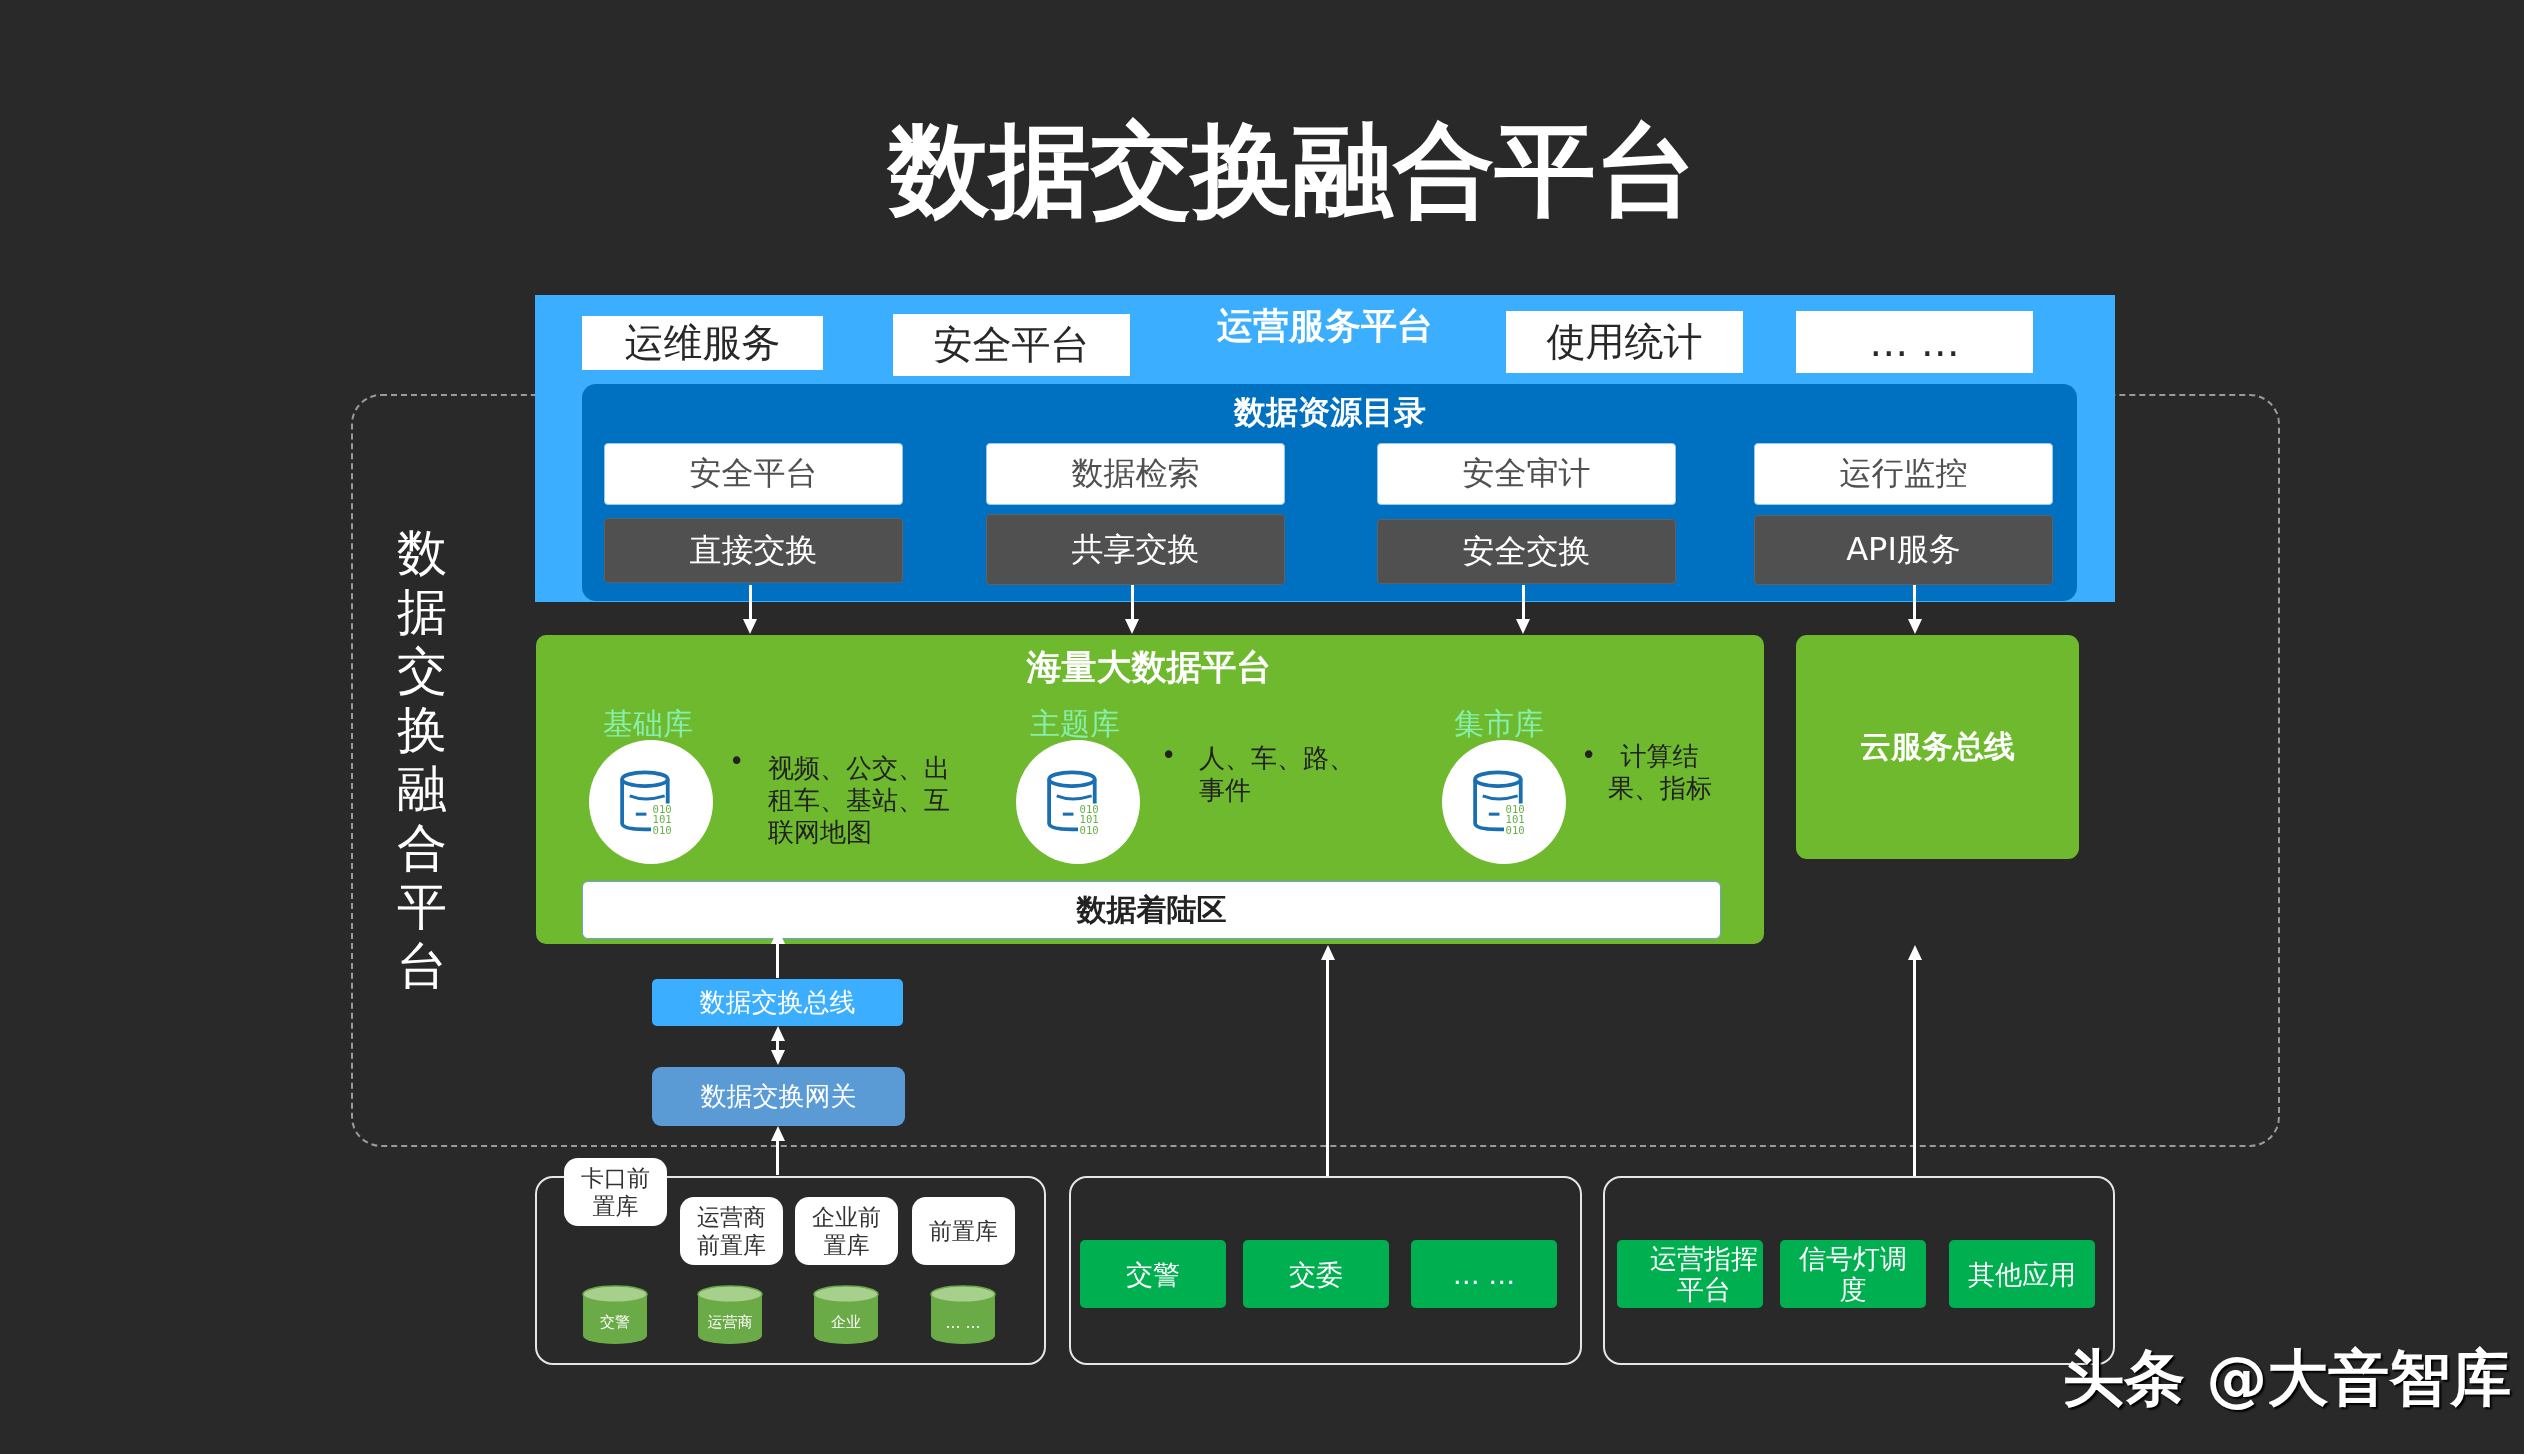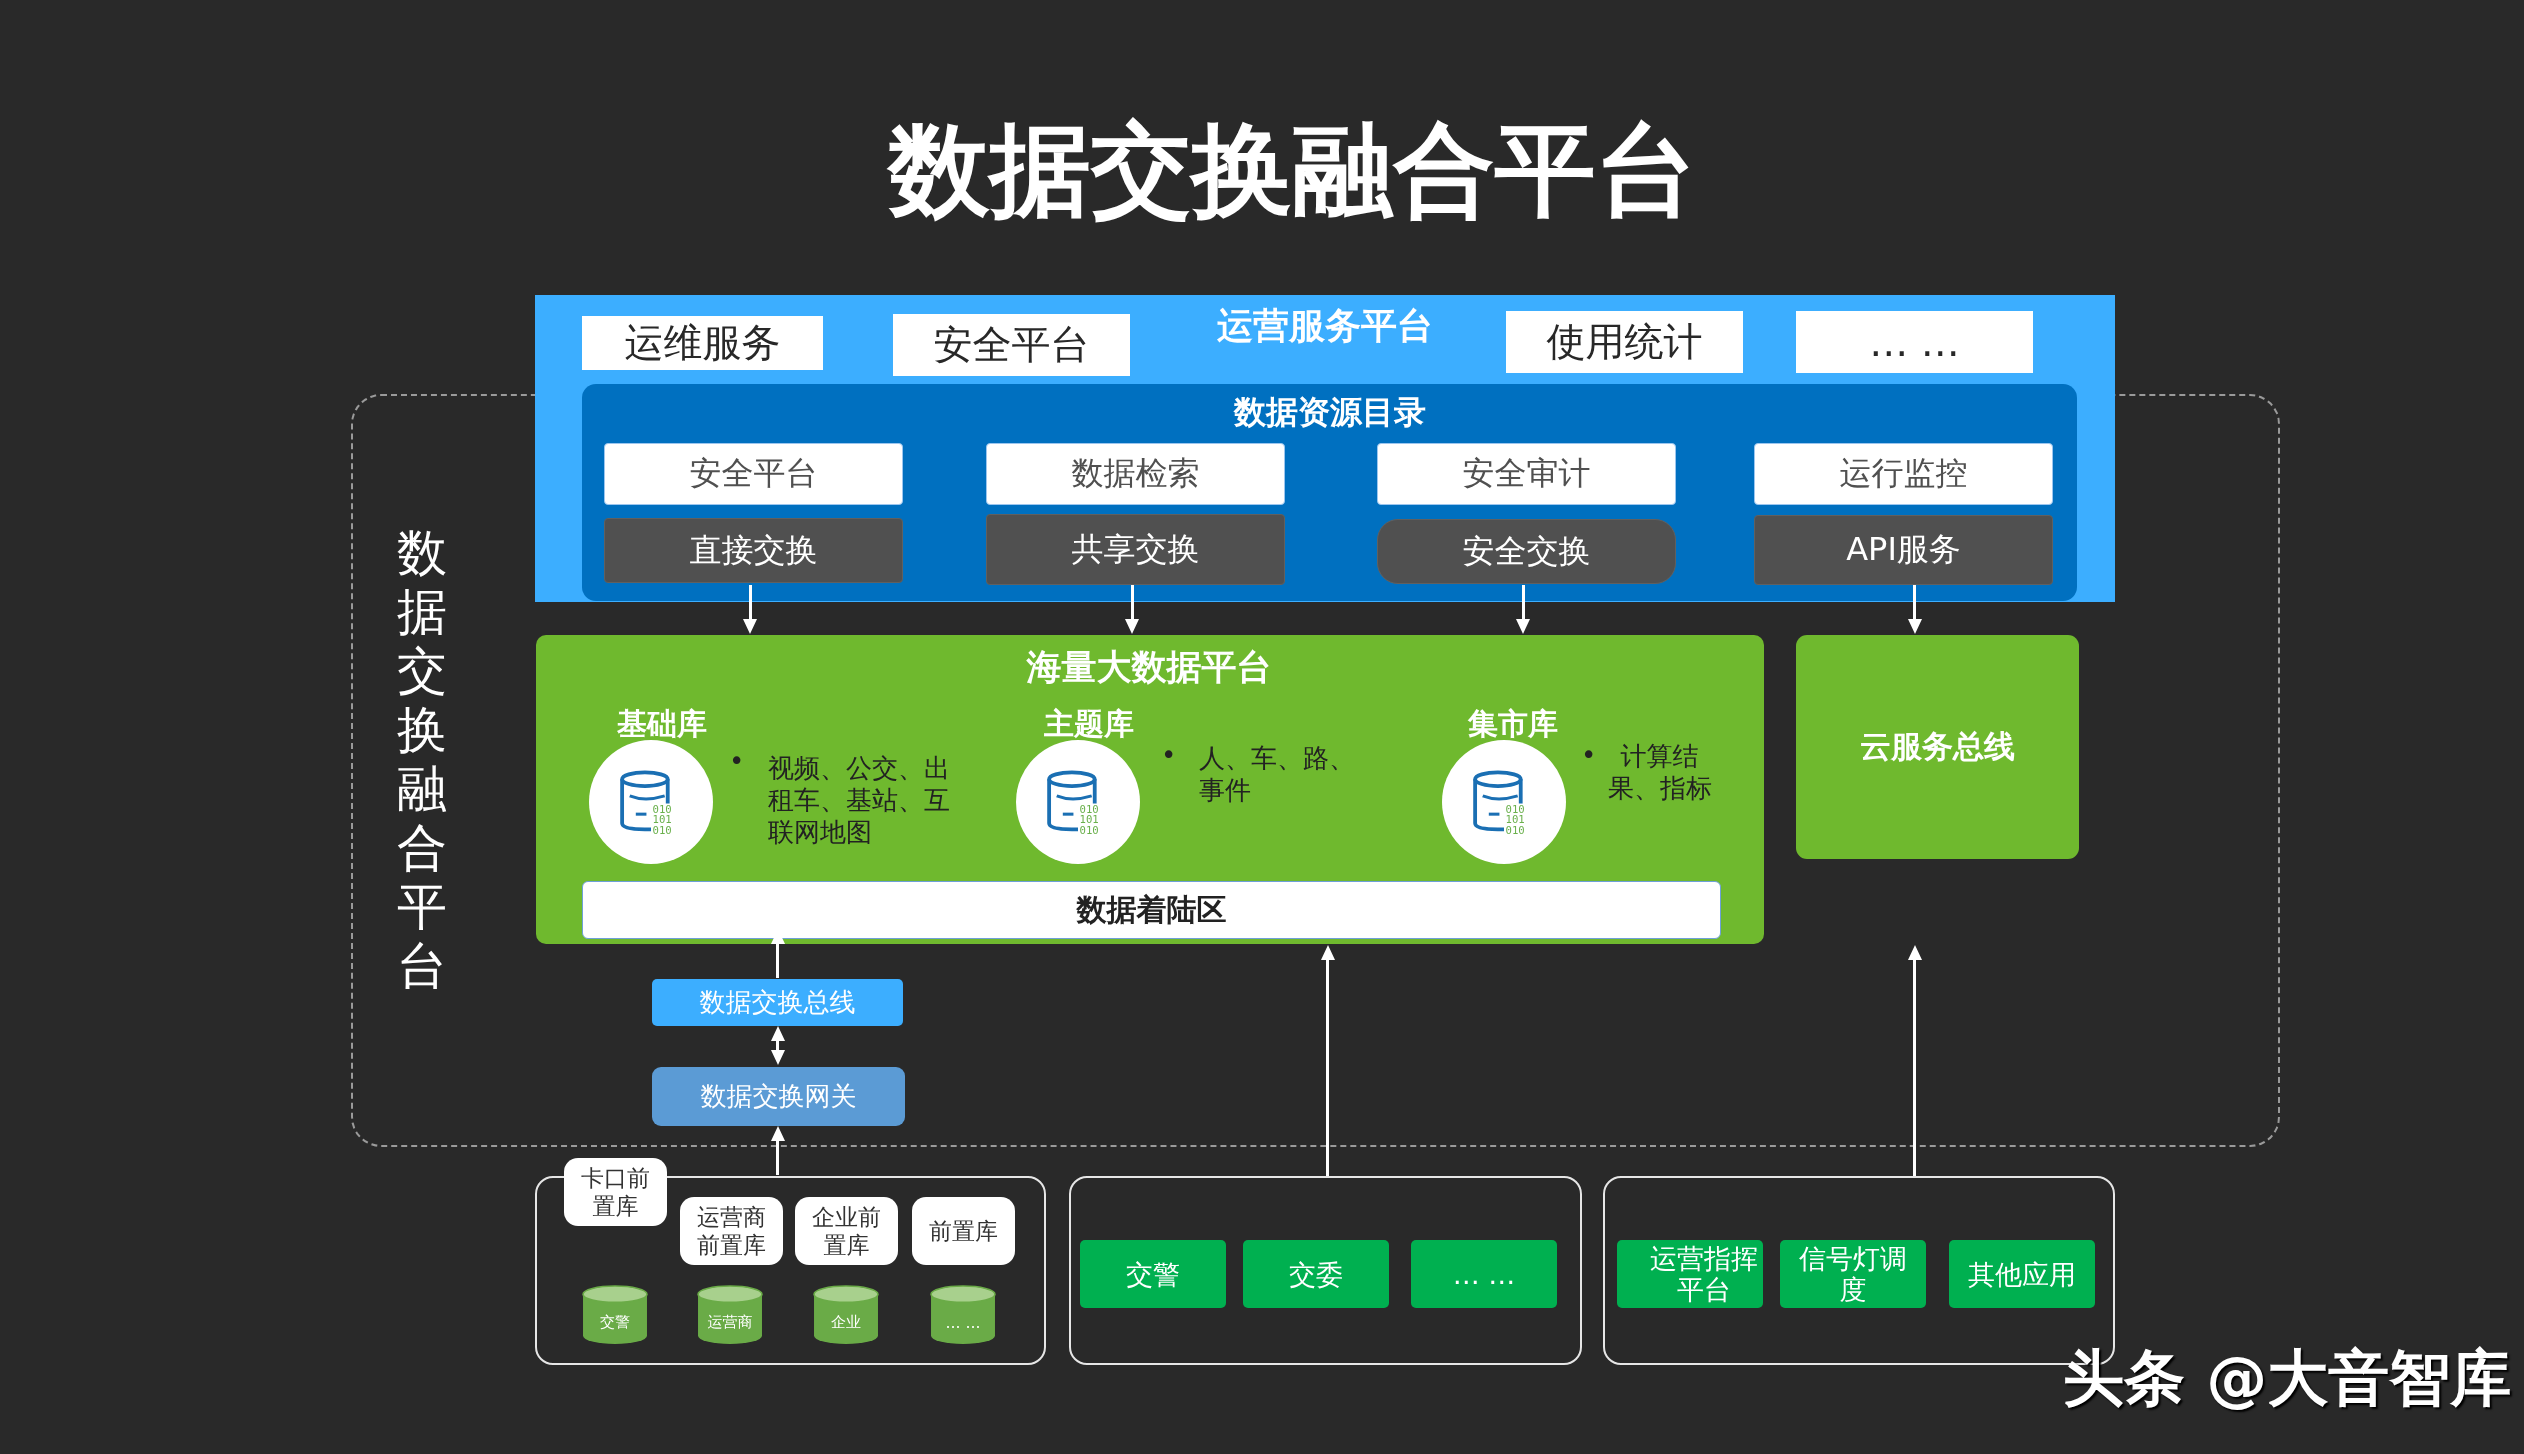--- a/index.html
+++ b/index.html
@@ -14,21 +14,21 @@
   .ops-btn{background:#fff;color:#282828;font-size:39px;}
   #catalog{left:582px;top:384px;width:1495px;height:217px;background:#0070C0;border-radius:14px;}
   #catalog-title{left:1060px;top:385px;width:540px;height:56px;font-size:32px;font-weight:bold;color:#fff;}
   .cat-white{background:#fff;color:#505050;font-size:32px;border-radius:4px;border:1.5px solid #9cc6ef;}
   .cat-dark{background:#505050;color:#fff;font-size:32px;border-radius:4px;border:1.5px solid #606060;}
   .line{background:#fff;}
   .arrow-down{width:0;height:0;border-left:7px solid transparent;border-right:7px solid transparent;border-top:15px solid #fff;}
   .arrow-up{width:0;height:0;border-left:7px solid transparent;border-right:7px solid transparent;border-bottom:15px solid #fff;}
   #bigdata{left:536px;top:635px;width:1228px;height:309px;background:#6FB92E;border-radius:10px;}
   #bigdata-title{left:909px;top:639px;width:480px;height:56px;font-size:35px;font-weight:bold;color:#fff;}
-  .lib-name{font-size:30px;font-weight:bold;color:#ffffff;margin-left:14px;}
+  .lib-name{font-size:30px;font-weight:normal;color:#86efac;}
   .lib-icon{width:124px;height:124px;border-radius:50%;background:#fff;}
   .lib-desc{font-size:26px;color:#222;line-height:32px;}
   .bullet{font-size:26px;color:#222;}
   #landing{left:582px;top:881px;width:1139px;height:58px;background:#fff;border-radius:6px;border:1.5px solid #6ea0d8;font-size:30px;font-weight:bold;color:#222;}
   #cloud{left:1796px;top:635px;width:283px;height:224px;background:#6FB92E;border-radius:11px;font-size:31px;font-weight:bold;color:#fff;}
   #bus{left:652px;top:979px;width:251px;height:47px;background:#3CAEFF;border-radius:5px;font-size:26px;color:#fff;}
   #gateway{left:652px;top:1067px;width:253px;height:59px;background:#5B9BD5;border-radius:9px;font-size:26px;color:#fff;}
   .group{border:2px solid #e6e6e6;border-radius:18px;}
   .front{background:#fff;color:#333;font-size:23px;line-height:28px;border-radius:14px;}
   .cyl{width:66px;height:60px;}
@@ -62,21 +62,21 @@
 <div class="abs ctr ops-btn" style="left:1796px;top:311px;width:237px;height:62px;">… …</div>
 
 <div id="catalog" class="abs"></div>
 <div id="catalog-title" class="abs ctr">数据资源目录</div>
 <div class="abs ctr cat-white" style="left:604px;top:443px;width:299px;height:62px;">安全平台</div>
 <div class="abs ctr cat-white" style="left:986px;top:443px;width:299px;height:62px;">数据检索</div>
 <div class="abs ctr cat-white" style="left:1377px;top:443px;width:299px;height:62px;">安全审计</div>
 <div class="abs ctr cat-white" style="left:1754px;top:443px;width:299px;height:62px;">运行监控</div>
 <div class="abs ctr cat-dark" style="left:604px;top:518px;width:299px;height:65px;">直接交换</div>
 <div class="abs ctr cat-dark" style="left:986px;top:514px;width:299px;height:71px;">共享交换</div>
-<div class="abs ctr cat-dark" style="left:1377px;top:519px;width:299px;height:65px;border-radius:21px;">安全交换</div>
+<div class="abs ctr cat-dark" style="left:1377px;top:519px;width:299px;height:65px;">安全交换</div>
 <div class="abs ctr cat-dark" style="left:1754px;top:515px;width:299px;height:70px;">API服务</div>
 
 <div class="abs line" style="left:749px;top:585px;width:3px;height:35px;"></div>
 <div class="abs arrow-down" style="left:743px;top:619px;"></div>
 <div class="abs line" style="left:1131px;top:585px;width:3px;height:35px;"></div>
 <div class="abs arrow-down" style="left:1125px;top:619px;"></div>
 <div class="abs line" style="left:1522px;top:585px;width:3px;height:35px;"></div>
 <div class="abs arrow-down" style="left:1516px;top:619px;"></div>
 <div class="abs line" style="left:1913px;top:585px;width:3px;height:35px;"></div>
 <div class="abs arrow-down" style="left:1908px;top:619px;"></div>

